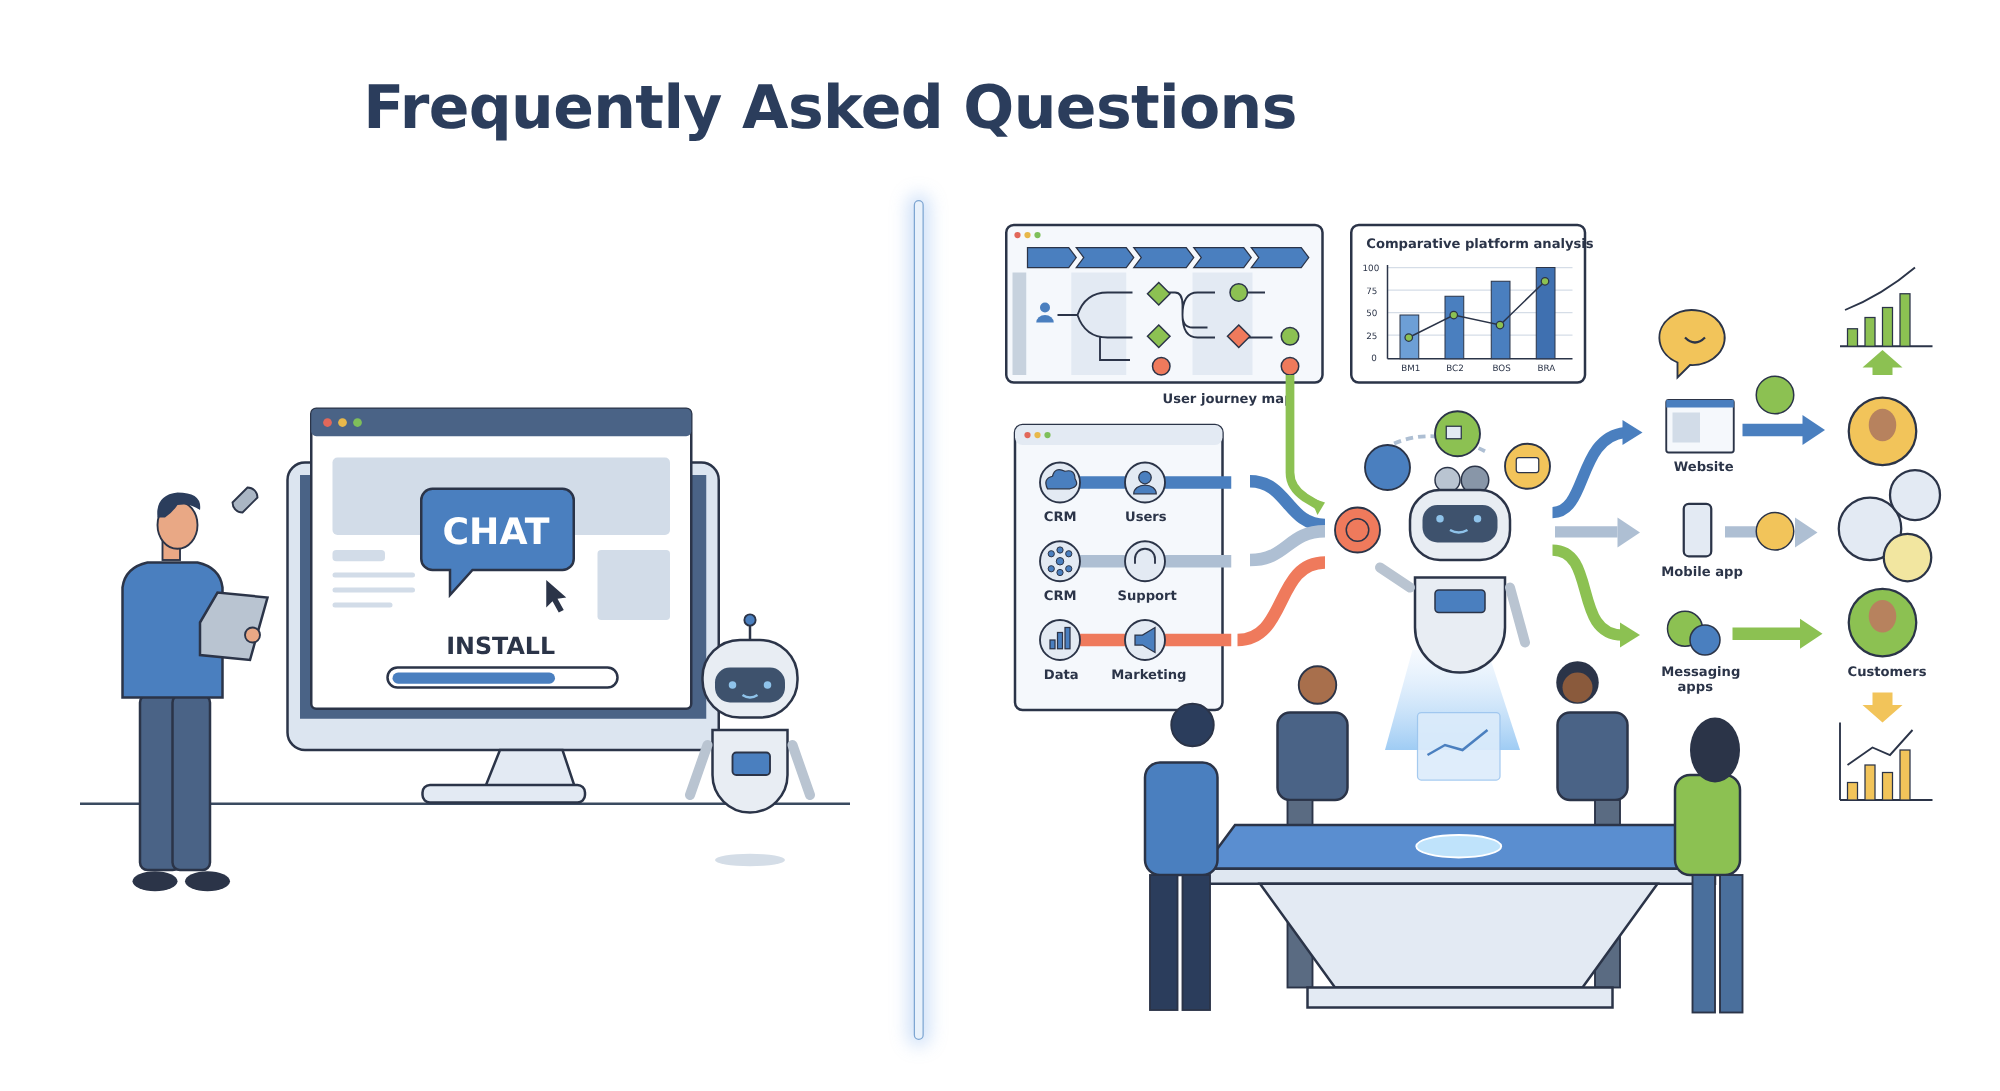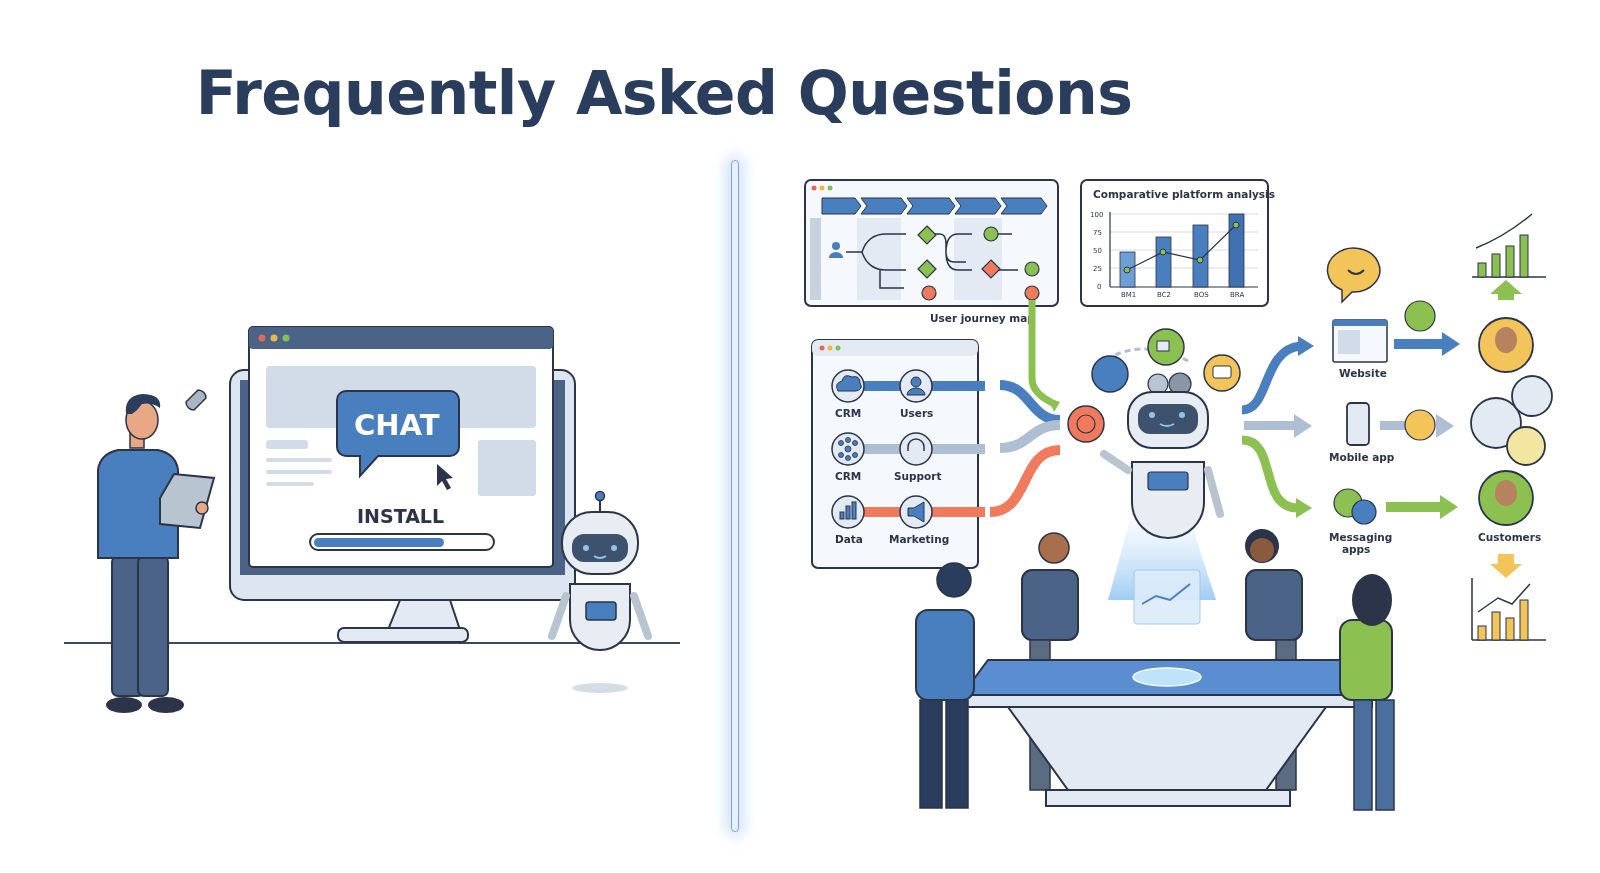--- a/index.html
+++ b/index.html
@@ -1,18 +1,18 @@
 <!DOCTYPE html>
 <html><head>
 <meta charset="utf-8">
 <style>
   * { box-sizing: border-box; margin: 0; padding: 0; }
   html, body { width: 1600px; height: 873px; background: #ffffff; overflow: hidden; }
   body { font-family: "Liberation Sans", "DejaVu Sans", sans-serif; color: #2b3a55; position: relative; }
-  .title { position: absolute; left: 0; top: 58px; width: 1328px; text-align: center; font-size: 60px; font-weight: 700; color: #2b3d5c; letter-spacing: -0.5px; font-family: "DejaVu Sans", sans-serif; }
+  .title { position: absolute; left: 0; top: 58px; width: 1328px; text-align: center; font-size: 48px; font-weight: 700; color: #2b3d5c; letter-spacing: -0.5px; font-family: "DejaVu Sans", sans-serif; }
   .divider { position: absolute; left: 731px; top: 160px; width: 8px; height: 672px; border-radius: 4px; background: #e8f1fb; border: 1.5px solid #7ea6d2; box-shadow: 0 0 14px 5px rgba(120,170,235,0.35); }
   svg.scene { position: absolute; left: 0; top: 0; }
   .lbl { font-family: "DejaVu Sans", sans-serif; fill: #2b3448; }
 </style>
 </head>
 <body>
 
 <div class="title">Frequently Asked Questions</div>
 <div class="divider"></div>
 

